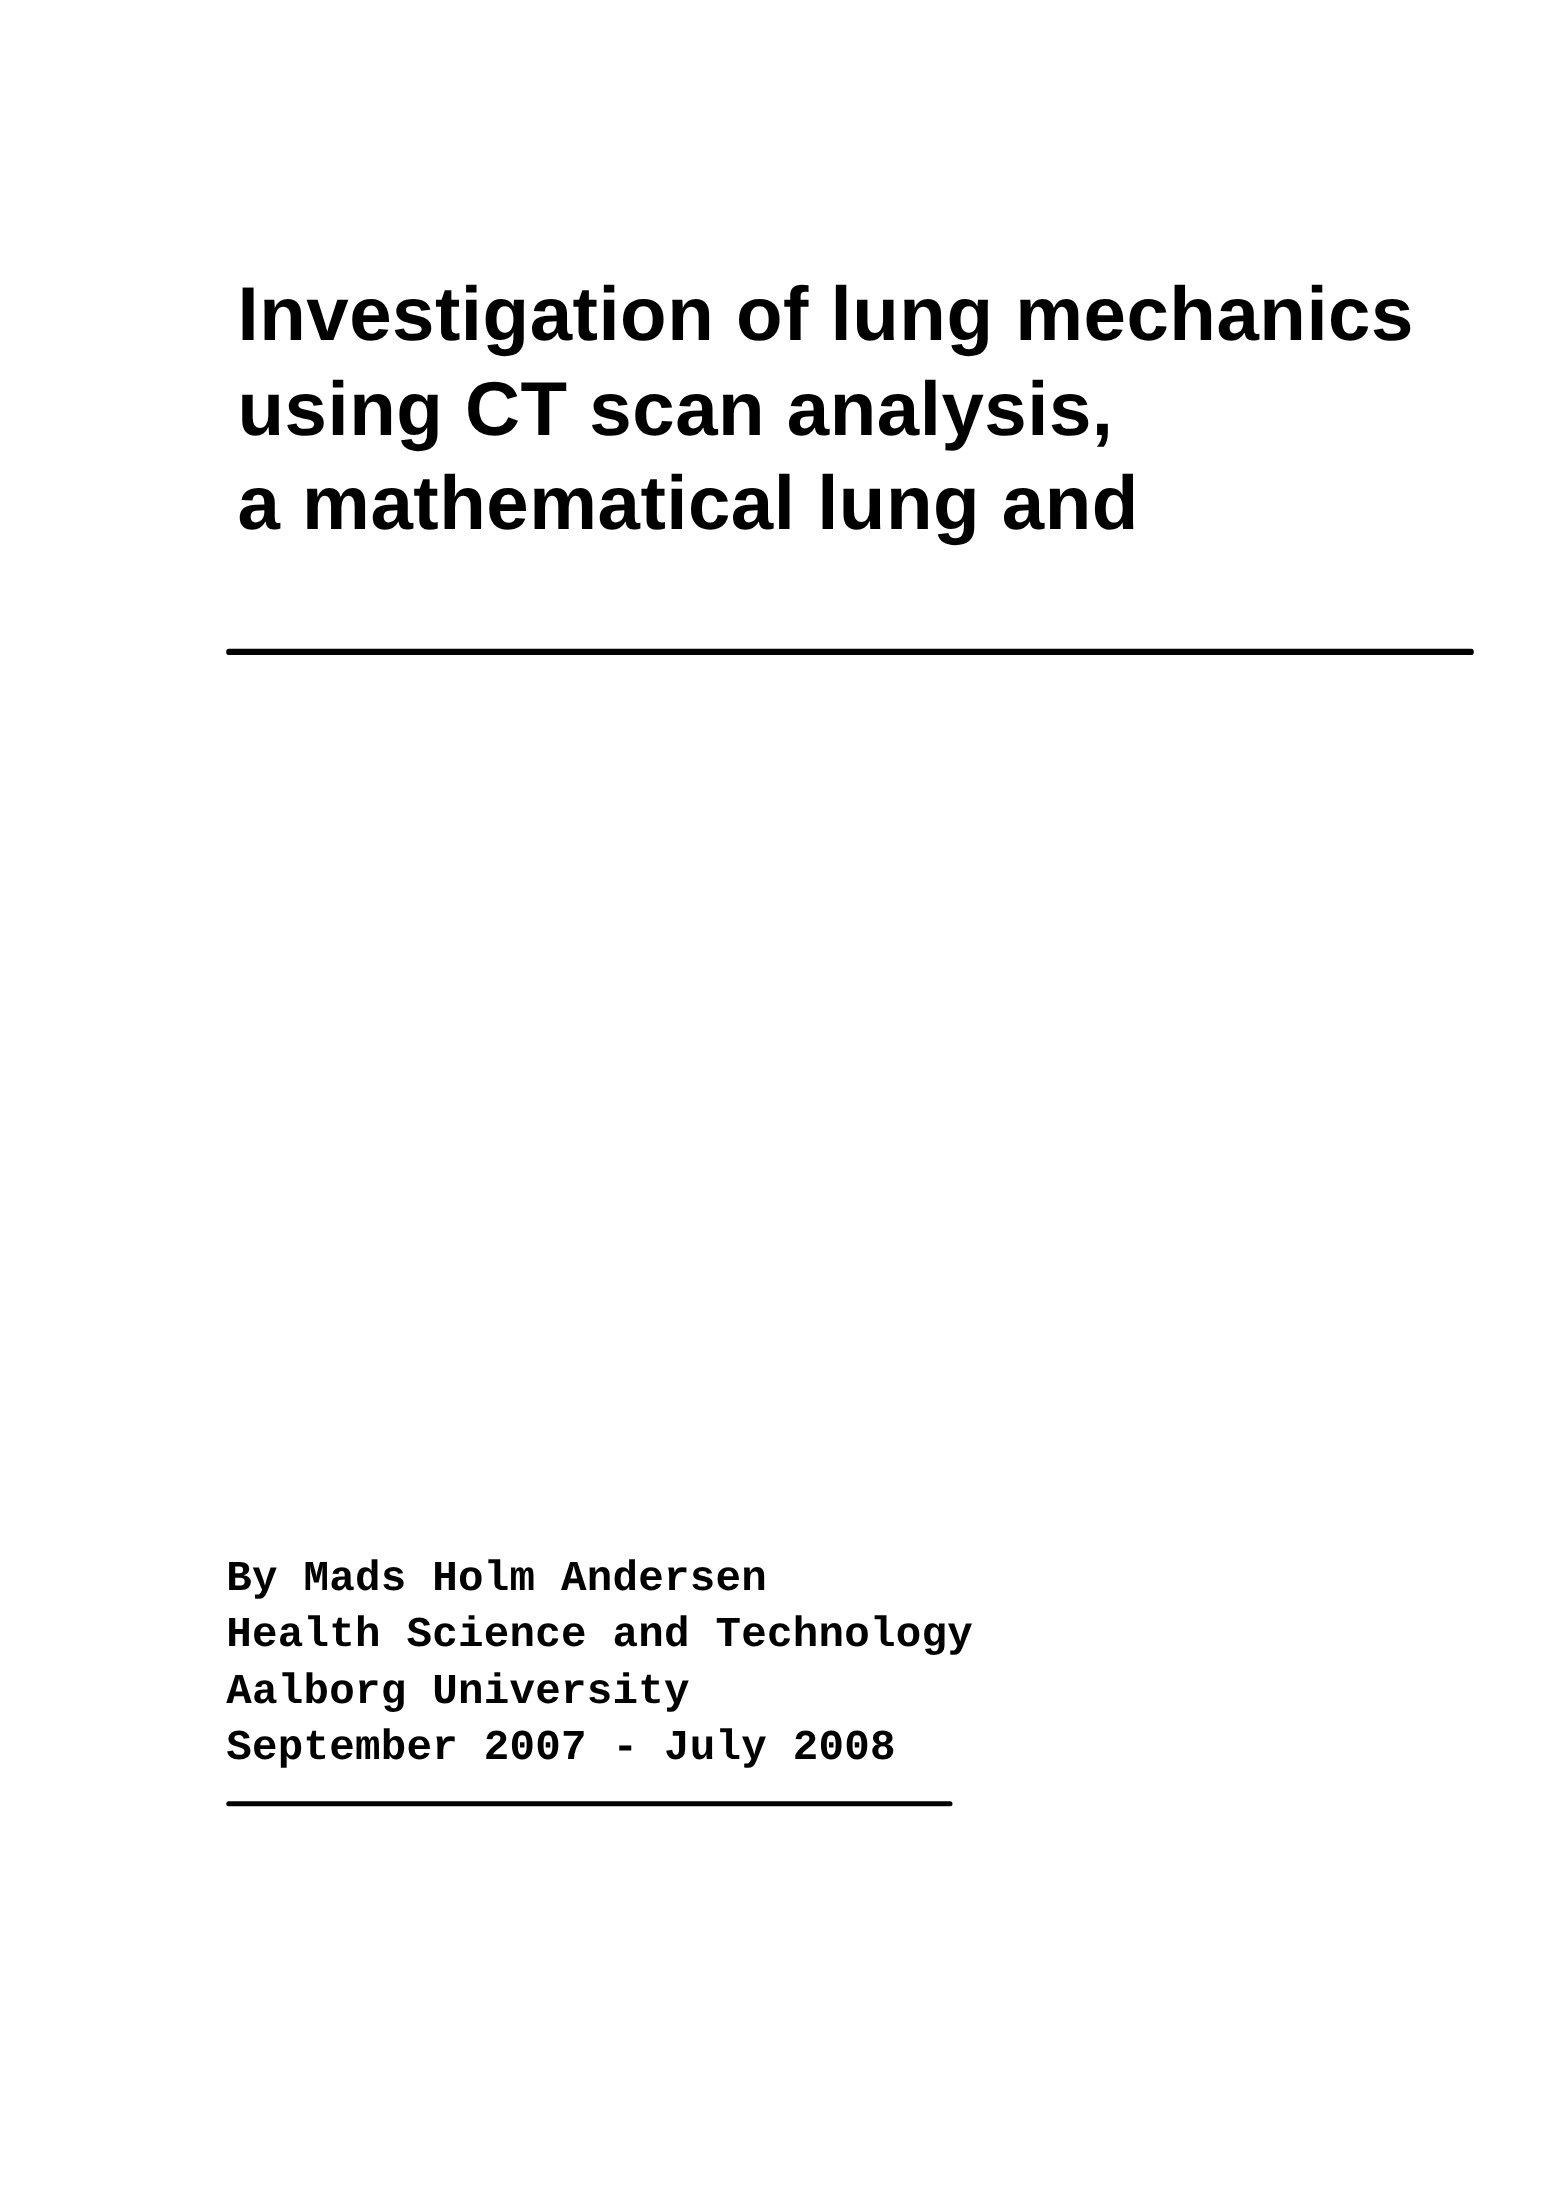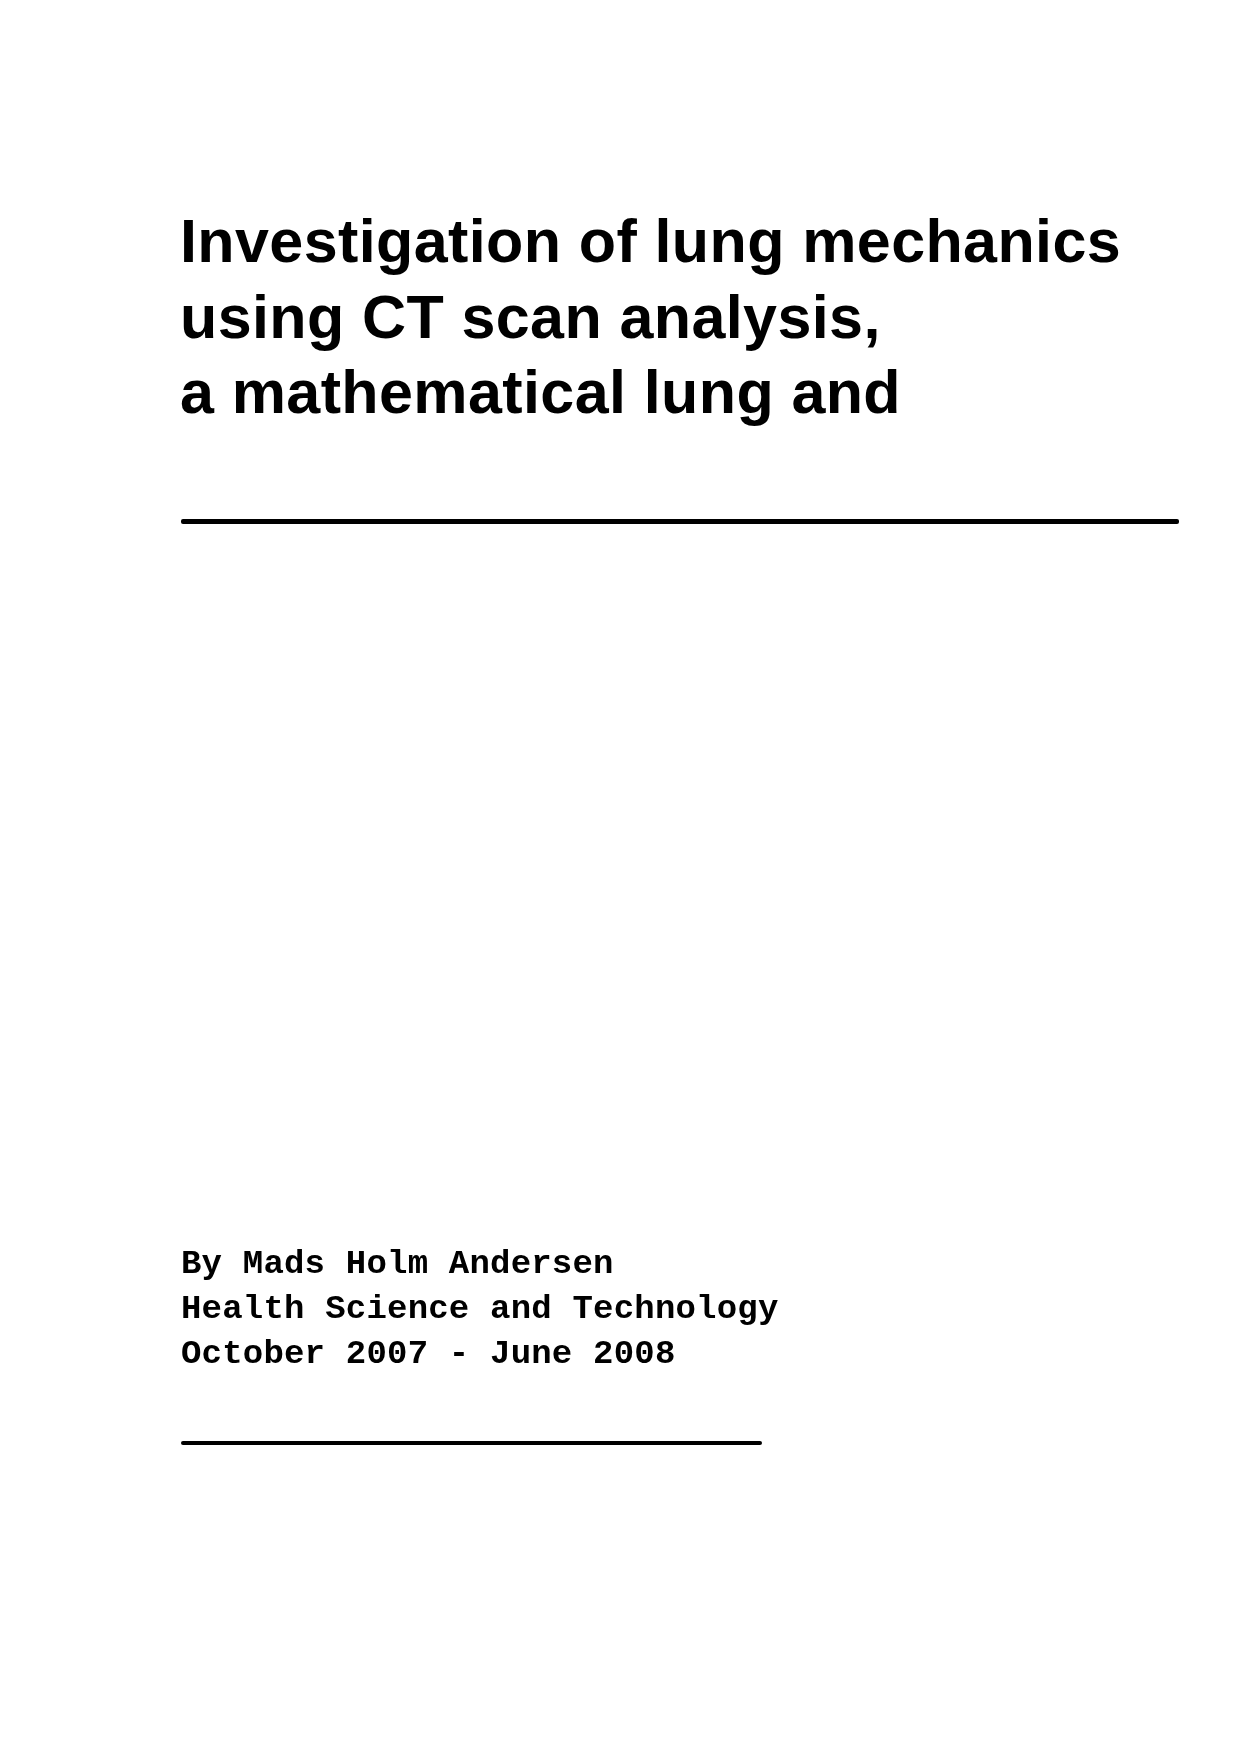--- a/index.html
+++ b/index.html
@@ -1,18 +1,18 @@
 <!DOCTYPE html>
 <html><head>
 <meta charset="utf-8">
 <style>
   html, body { margin: 0; padding: 0; background: #ffffff; }
   body { width: 1240px; height: 1755px; position: relative; overflow: hidden;
          font-family: "Liberation Sans", "DejaVu Sans", sans-serif; color: #000; }
-  .title { position: absolute; left: 180px; top: 204px; margin: 0;
+  .title { position: absolute; left: 180px; top: 204px; margin: 10px;
            font-size: 61px; font-weight: bold; line-height: 75.5px; letter-spacing: 0.4px; }
   .title div { white-space: nowrap; }
   .rule1 { position: absolute; left: 181px; top: 519px; width: 998px; height: 5px;
            background: #000; border-radius: 2px; }
   .author { position: absolute; left: 181px; top: 1242px; margin: 0;
             font-size: 34px; font-weight: bold; line-height: 45px; letter-spacing: 0.2px; font-family: Liberation Mono, monospace; }
   .author div { white-space: nowrap; }
   .rule2 { position: absolute; left: 181px; top: 1441px; width: 581px; height: 4px;
            background: #000; border-radius: 2px; }
 </style>
@@ -22,15 +22,16 @@
 <div class="title">
   <div>Investigation of lung mechanics</div>
   <div>using CT scan analysis,</div>
   <div>a mathematical lung and</div>
 </div>
 <div class="rule1"></div>
 
 <div class="author">
   <div>By Mads Holm Andersen</div>
   <div>Health Science and Technology</div>
-  <div>October 2007 - June 2008</div>
+  <div>Aalborg University</div>
+  <div>September 2007 - July 2008</div>
 </div>
 <div class="rule2"></div>
 
 </body></html>

